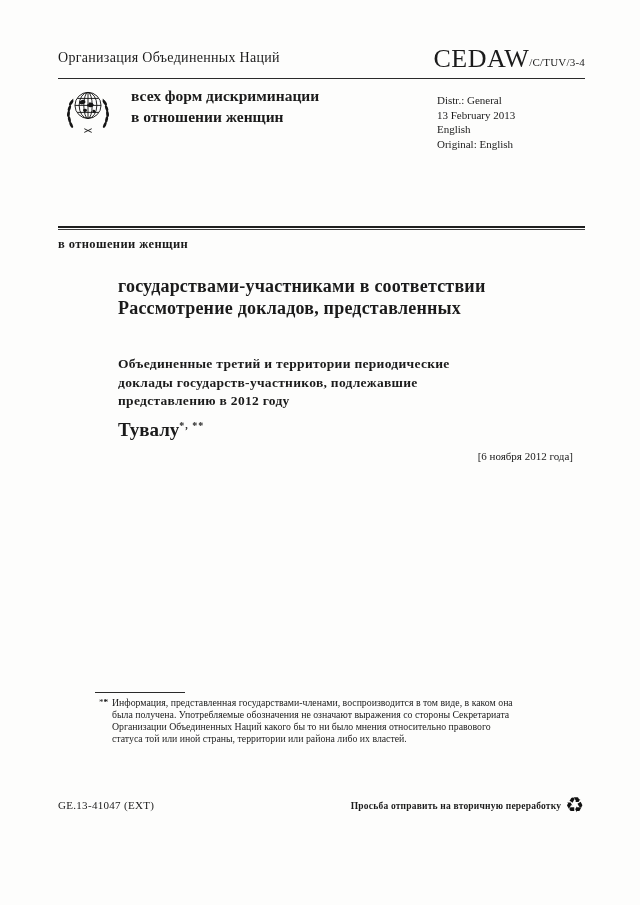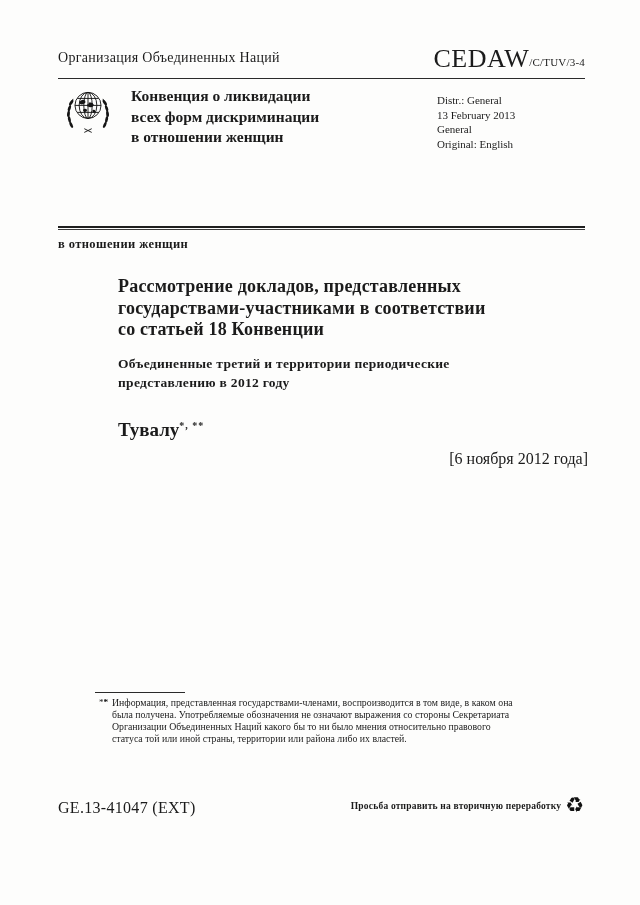--- a/index.html
+++ b/index.html
@@ -27,30 +27,30 @@
 
   
   .rule-mid{left:58px;right:55px;top:226px;height:1px;border-top:2px solid #1f1f1f;border-bottom:1px solid #3a3a3a;}
   .committee{left:58px;top:237px;font-weight:bold;font-size:12.5px;line-height:14.5px;letter-spacing:.4px;}
 
   
   .main-title{left:118px;top:276px;font-weight:bold;font-size:18px;line-height:21.5px;letter-spacing:.2px;}
   .subtitle{left:118px;top:355px;font-weight:bold;font-size:13.5px;line-height:18.5px;letter-spacing:.3px;}
   .country{left:118px;top:419px;font-weight:bold;font-size:19px;}
   .country sup{font-size:10px;font-weight:bold;letter-spacing:1px;}
-  .received{right:52px;top:450px;font-size:16px;}
+  .received{right:67px;top:450px;font-size:11px;}
 
   
   .fn-rule{left:95px;top:692px;width:90px;border-top:1px solid #2a2a2a;height:0;}
   .footnotes{left:95px;top:697px;width:418px;font-size:9.8px;line-height:12.1px;}
   .footnote{position:relative;padding-left:17px;}
   .footnote .marker{position:absolute;left:0;top:-1px;width:13px;text-align:right;font-size:9px;}
 
   
-  .ge-number{left:58px;top:799px;font-size:16px;letter-spacing:.3px;}
+  .ge-number{left:58px;top:799px;font-size:11px;letter-spacing:.3px;}
   .recycle-line{right:56px;top:795px;display:flex;align-items:center;gap:4px;text-align:center;}
   .recycle-text{font-weight:bold;font-size:9.5px;letter-spacing:.2px;}
   .recycle-icon{font-family:"DejaVu Sans",sans-serif;font-size:21px;line-height:21px;color:#111;}
 
   svg .ln{stroke:#151515;fill:none;stroke-width:1;}
   svg .fl{fill:#151515;stroke:none;}
 </style>
 </head>
 <body>
 
@@ -91,45 +91,44 @@
       <ellipse cx="48" cy="20" rx="3.4" ry="1.5" transform="rotate(55 48 20)"></ellipse>
       <ellipse cx="50" cy="26" rx="3.4" ry="1.5" transform="rotate(70 50 26)"></ellipse>
       <ellipse cx="51" cy="32" rx="3.4" ry="1.5" transform="rotate(85 51 32)"></ellipse>
       <ellipse cx="50" cy="38" rx="3.4" ry="1.5" transform="rotate(100 50 38)"></ellipse>
       <ellipse cx="48" cy="44" rx="3.4" ry="1.5" transform="rotate(115 48 44)"></ellipse>
     </g>
     <path class="ln" d="M26 48 l8 4 M34 48 l-8 4"></path>
   </svg>
 
   <div class="abs convention">
-    <div>Конвенция о ликвидации</div>
     <div>всех форм дискриминации</div>
     <div>в отношении женщин</div>
   </div>
 
   <div class="abs distr-block">
     <div>Distr.: General</div>
     <div>13 February 2013</div>
-    <div>General</div>
+    <div>English</div>
     <div>Original: English</div>
   </div>
 
   <div class="abs rule-mid"></div>
   <div class="abs committee">
     <div>в отношении женщин</div>
   </div>
 
   <div class="abs main-title">
+    <div>государствами-участниками в соответствии</div>
     <div>Рассмотрение докладов, представленных</div>
-    <div>государствами-участниками в соответствии</div>
-    <div>со статьей 18 Конвенции</div>
   </div>
 
   <div class="abs subtitle">
     <div>Объединенные третий и территории периодические</div>
+    <div>доклады государств-участников, подлежавшие</div>
     <div>представлению в 2012 году</div>
   </div>
 
   <div class="abs country">
     <span>Тувалу</span><sup>*, **</sup>
   </div>
 
   <div class="abs received">[6 ноября 2012 года]</div>
 
   <div class="abs fn-rule"></div>

